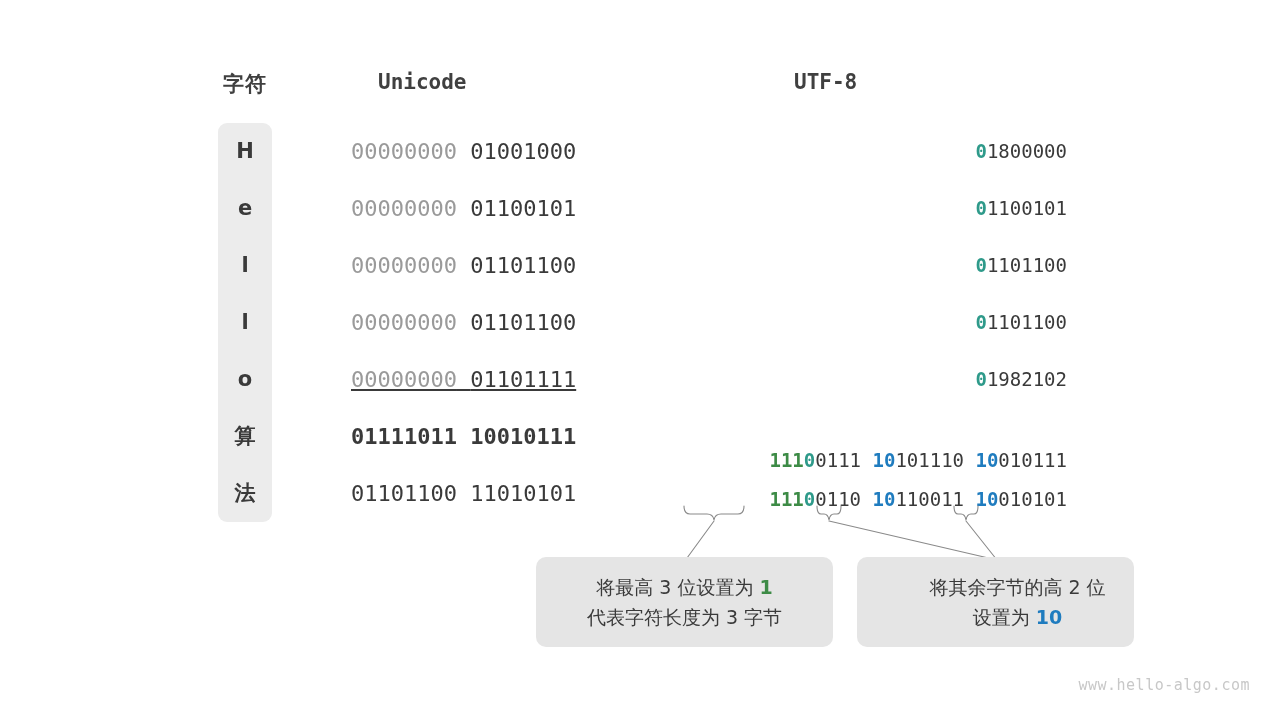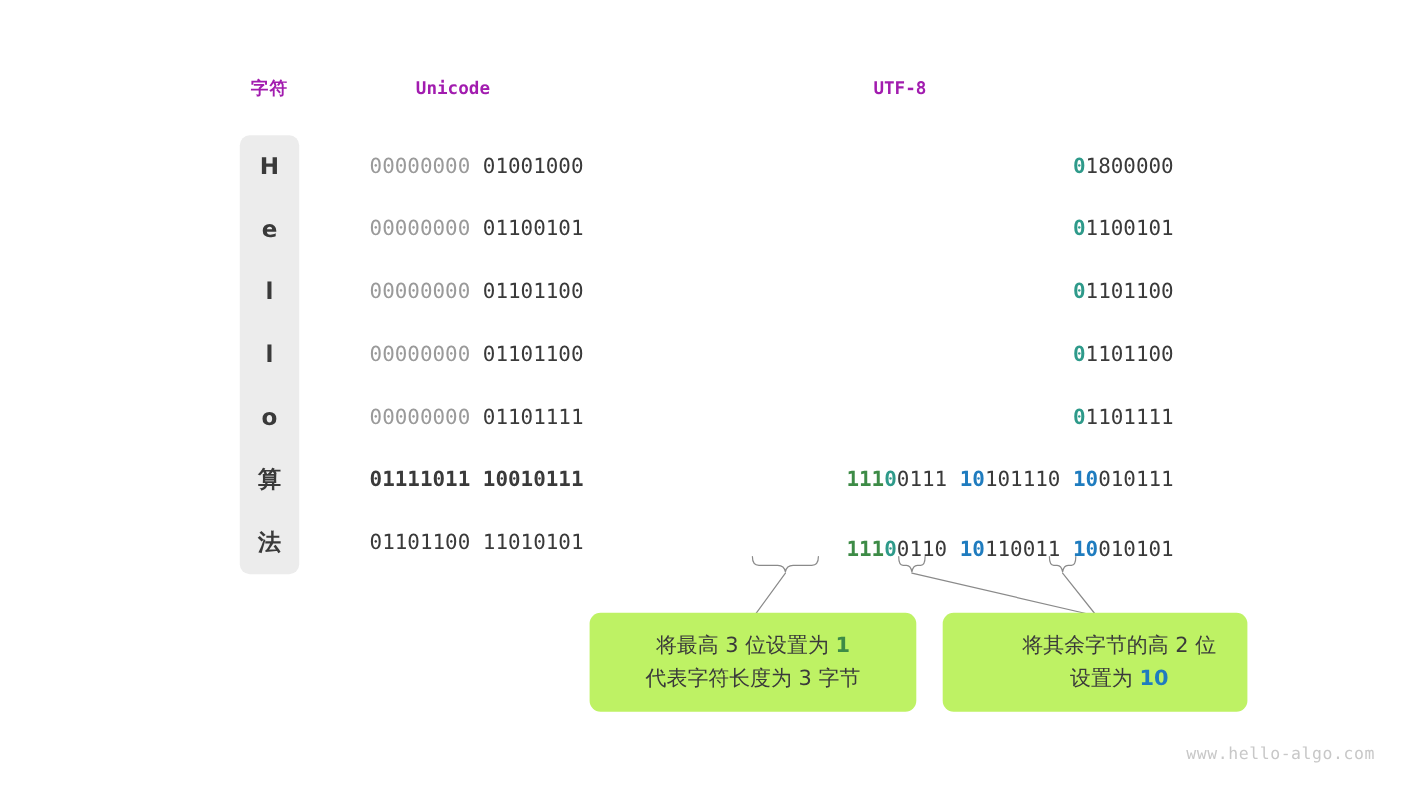--- a/index.html
+++ b/index.html
@@ -19,22 +19,22 @@
     left: 0; top: 0;
     width: 1280px;
     height: 720px;
   }
 
   
   .hdr {
     position: absolute;
     font-family: "DejaVu Sans Mono", monospace;
     font-weight: bold;
-    font-size: 16px;
-    color: #a21caf;
+    font-size: 21px;
+    color: #404040;
     white-space: nowrap;
   }
   .hdr-char  { left: 218px; top: 70px; width: 54px; text-align: center;
                font-family: "DejaVu Sans", sans-serif; letter-spacing: 1px; }
   .hdr-uni   { left: 378px; top: 70px; width: 200px; text-align: left; }
   .hdr-utf   { left: 794px; top: 70px; width: 160px; text-align: left; }
 
   
   .char-col-bg {
     position: absolute;
@@ -54,26 +54,26 @@
     text-align: center;
     font-family: "DejaVu Sans", sans-serif;
     font-weight: bold;
     font-size: 21px;
     color: #3a3a3a;
   }
 
   
   .uni-cell {
     position: absolute;
-    left: 336px;
+    left: 351px;
     width: 256px;
     height: 57px;
     line-height: 57px;
     font-family: "DejaVu Sans Mono", monospace;
-    font-size: 19px;
+    font-size: 22px;
     color: #3a3a3a;
     white-space: pre;
     letter-spacing: 0px;
   }
   .utf-cell {
     position: absolute;
     right: 213px;
     height: 57px;
     line-height: 57px;
     font-family: "DejaVu Sans Mono", monospace;
@@ -92,21 +92,21 @@
     position: absolute;
     left: 0; top: 0;
     width: 1280px;
     height: 720px;
     pointer-events: none;
   }
 
   
   .callout {
     position: absolute;
-    background: #bef264;
+    background: #e5e5e5;
     border-radius: 10px;
     font-family: "DejaVu Sans", sans-serif;
     font-size: 19px;
     color: #3a3a3a;
     text-align: center;
     box-sizing: border-box;
     display: flex;
     flex-direction: column;
     justify-content: center;
     align-items: center;
@@ -144,25 +144,25 @@
       <div class="char-cell" style="top: 180px;">e</div>
       <div class="uni-cell" style="top: 180px;"><span class="dim">00000000</span> <span>01100101</span></div>
       <div class="utf-cell" style="top: 180px;"><span><span class="teal">0</span><span>1100101</span></span></div>
       <div class="char-cell" style="top: 237px;">l</div>
       <div class="uni-cell" style="top: 237px;"><span class="dim">00000000</span> <span>01101100</span></div>
       <div class="utf-cell" style="top: 237px;"><span><span class="teal">0</span><span>1101100</span></span></div>
       <div class="char-cell" style="top: 294px;">l</div>
       <div class="uni-cell" style="top: 294px;"><span class="dim">00000000</span> <span>01101100</span></div>
       <div class="utf-cell" style="top: 294px;"><span><span class="teal">0</span><span>1101100</span></span></div>
       <div class="char-cell" style="top: 351px;">o</div>
-      <div class="uni-cell" style="top: 351px;"><span class="dim">00000000</span> <span>01101111</span></div>
-      <div class="utf-cell" style="top: 351px;"><span><span class="teal">0</span><span>1101111</span></span></div>
+      <div class="uni-cell" style="top: 351px; text-decoration: underline;"><span class="dim">00000000</span> <span>01101111</span></div>
+      <div class="utf-cell" style="top: 351px;"><span><span class="teal">0</span><span>1982102</span></span></div>
       <div class="char-cell" style="top: 408px;">算</div>
       <div class="uni-cell" style="top: 408px; font-weight: bold;"><span>01111011</span> <span>10010111</span></div>
-      <div class="utf-cell" style="top: 408px;"><span><span class="green">111</span><span class="teal">0</span><span>0111</span></span> <span><span class="blue">10</span><span>101110</span></span> <span><span class="blue">10</span><span>010111</span></span></div>
+      <div class="utf-cell" style="top: 432px;"><span><span class="green">111</span><span class="teal">0</span><span>0111</span></span> <span><span class="blue">10</span><span>101110</span></span> <span><span class="blue">10</span><span>010111</span></span></div>
       <div class="char-cell" style="top: 465px;">法</div>
       <div class="uni-cell" style="top: 465px;"><span>01101100</span> <span>11010101</span></div>
       <div class="utf-cell" style="top: 471px;"><span><span class="green">111</span><span class="teal">0</span><span>0110</span></span> <span><span class="blue">10</span><span>110011</span></span> <span><span class="blue">10</span><span>010101</span></span></div>
     </div>
 
   <svg id="annot-svg" viewBox="0 0 1280 720" xmlns="http://www.w3.org/2000/svg">
     <g fill="none" stroke="#8a8a8a" stroke-width="1.1" stroke-linecap="round" stroke-linejoin="round">
 
       <path d="M684,506 q0,8 6,8 h17 q6,0 7,6 q1,-6 7,-6 h17 q6,0 6,-8"></path>
 

